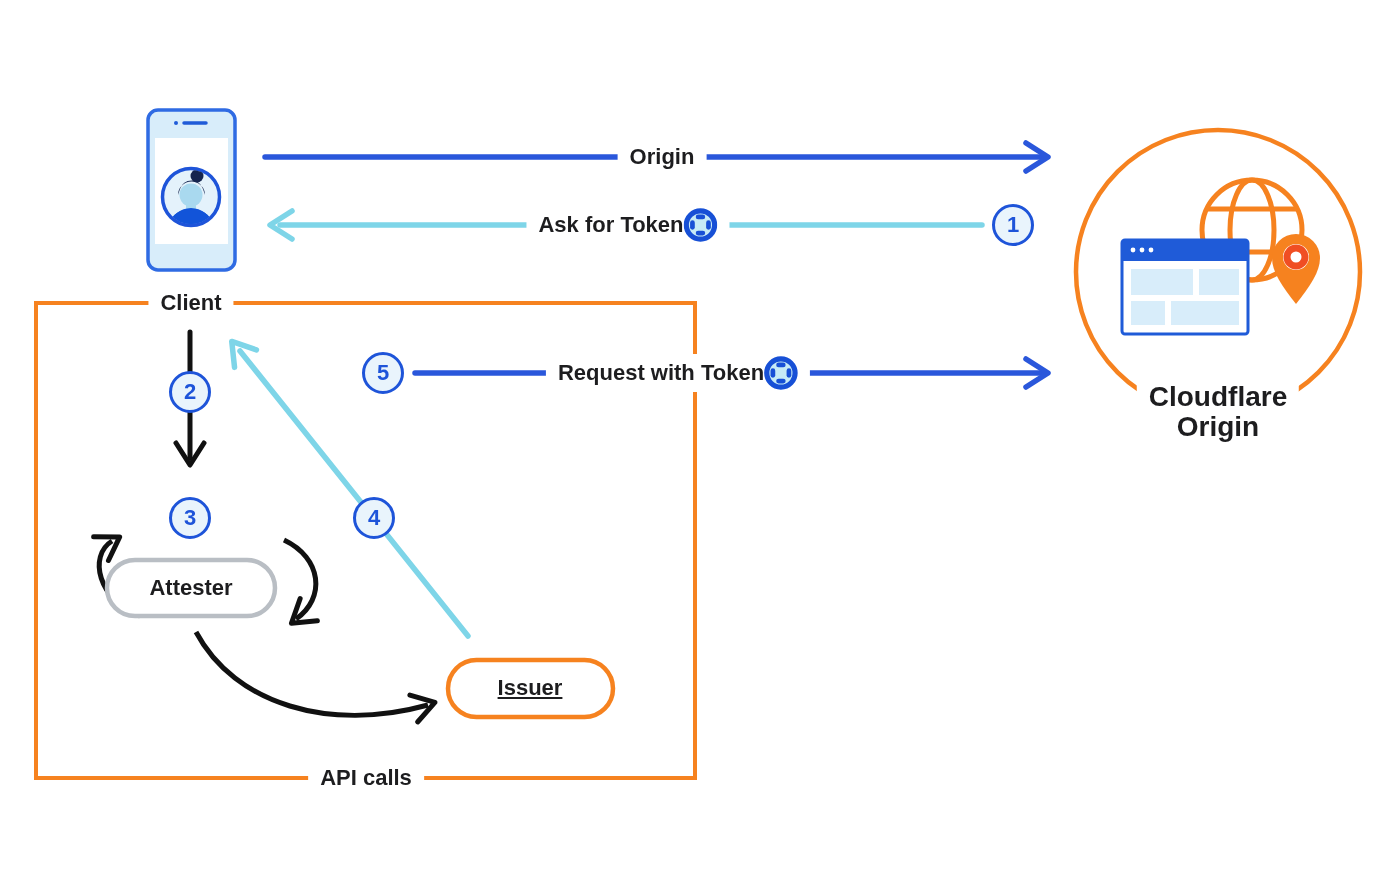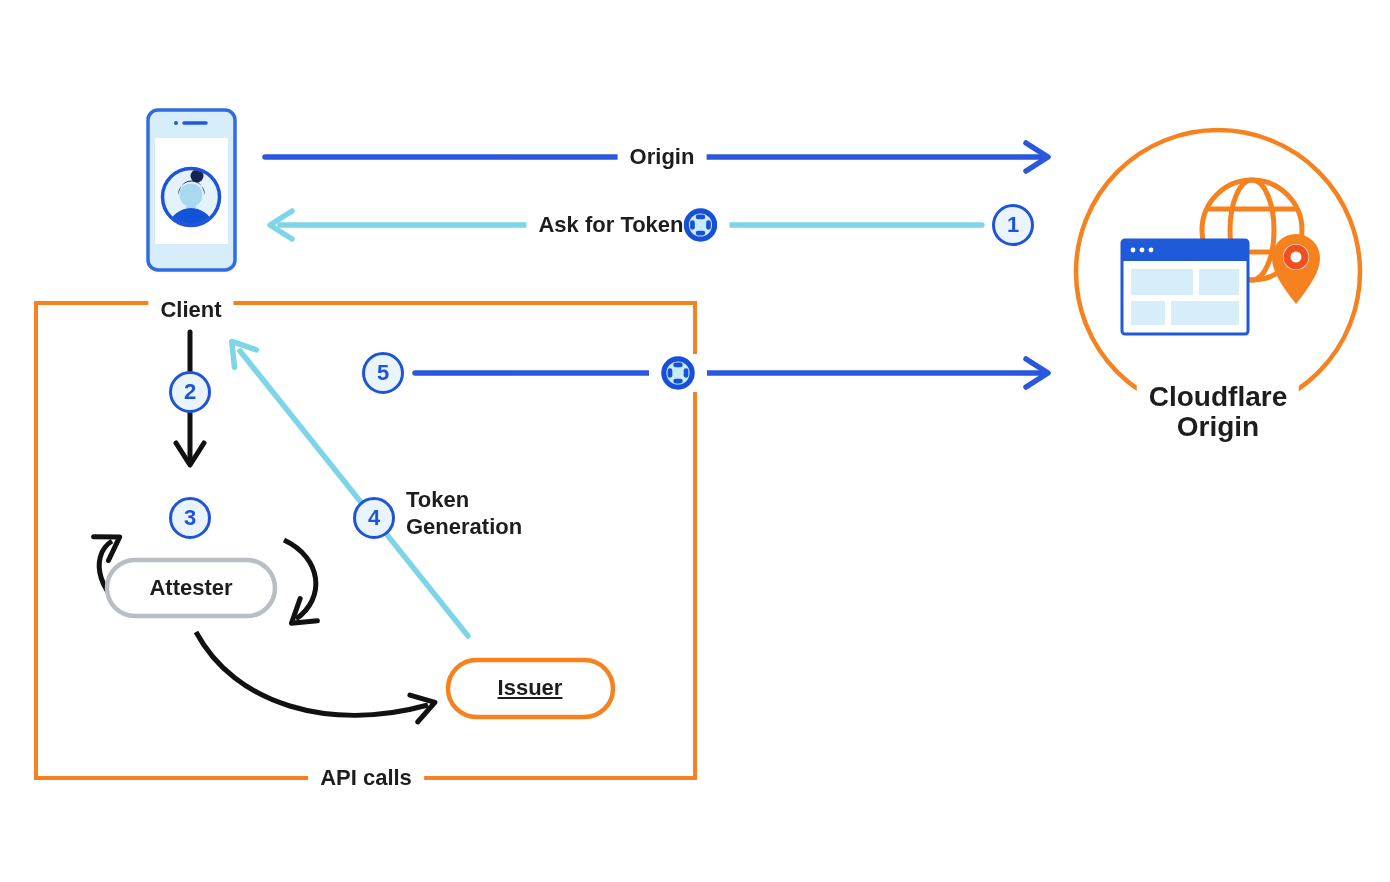--- a/index.html
+++ b/index.html
@@ -133,49 +133,46 @@
         <path d="M 168 228 Q 171 210 191 209 Q 211 210 214 228 L 214 226 L 168 226 Z" fill="#1254d9"></path>
         <path d="M 167 230 Q 172 209 191 208 Q 210 209 215 230 Z" fill="#1254d9"></path>
       </g>
     </g>
 
     <rect x="107" y="560" width="168" height="56" rx="28" fill="#ffffff" stroke="#b9bec4" stroke-width="4.5"></rect>
 
     <rect x="448" y="660" width="165" height="57" rx="28.5" fill="#ffffff" stroke="#f6821f" stroke-width="4.5"></rect>
   </svg>
 
-  <div class="lbl bgwhite sz22" style="left:191px;top:310px;">Client</div>
+  <div class="lbl bgwhite sz22" style="left:191px;top:303px;">Client</div>
 
   <div class="lbl bgwhite sz22" style="left:662px;top:157px;">Origin</div>
 
   <div class="arrow-label" style="left:628px;top:225px;">
     <span>Ask for Token</span>
     <svg class="token-svg" viewBox="0 0 36 36">
       <circle cx="18" cy="18" r="15" fill="#c6eaf6" stroke="#1750d6" stroke-width="5.5"></circle>
       <rect x="13" y="7" width="10" height="5" rx="2.5" fill="#1750d6"></rect>
       <rect x="13" y="24" width="10" height="5" rx="2.5" fill="#1750d6"></rect>
       <rect x="7" y="13" width="5" height="10" rx="2.5" fill="#1750d6"></rect>
       <rect x="24" y="13" width="5" height="10" rx="2.5" fill="#1750d6"></rect>
     </svg>
   </div>
 
   <div class="arrow-label" style="left:678px;top:373px;">
+    <span>Request with Token</span>
     <svg class="token-svg" viewBox="0 0 36 36">
       <circle cx="18" cy="18" r="15" fill="#c6eaf6" stroke="#1750d6" stroke-width="5.5"></circle>
       <rect x="13" y="7" width="10" height="5" rx="2.5" fill="#1750d6"></rect>
       <rect x="13" y="24" width="10" height="5" rx="2.5" fill="#1750d6"></rect>
       <rect x="7" y="13" width="5" height="10" rx="2.5" fill="#1750d6"></rect>
       <rect x="24" y="13" width="5" height="10" rx="2.5" fill="#1750d6"></rect>
     </svg>
   </div>
 
-  <div class="twoLine" style="left:406px;top:486px;">
-    <div>Token</div>
-    <div>Generation</div>
-  </div>
 
   <div class="lbl sz22" style="left:191px;top:588px;">Attester</div>
 
   <div class="lbl sz22" style="left:530px;top:688px;text-decoration:underline;">Issuer</div>
 
   <div class="lbl bgwhite sz22" style="left:366px;top:778px;">API calls</div>
 
   <div class="lbl bgwhite sz23" style="left:1218px;top:412px;">
     <div>Cloudflare</div>
     <div>Origin</div>

